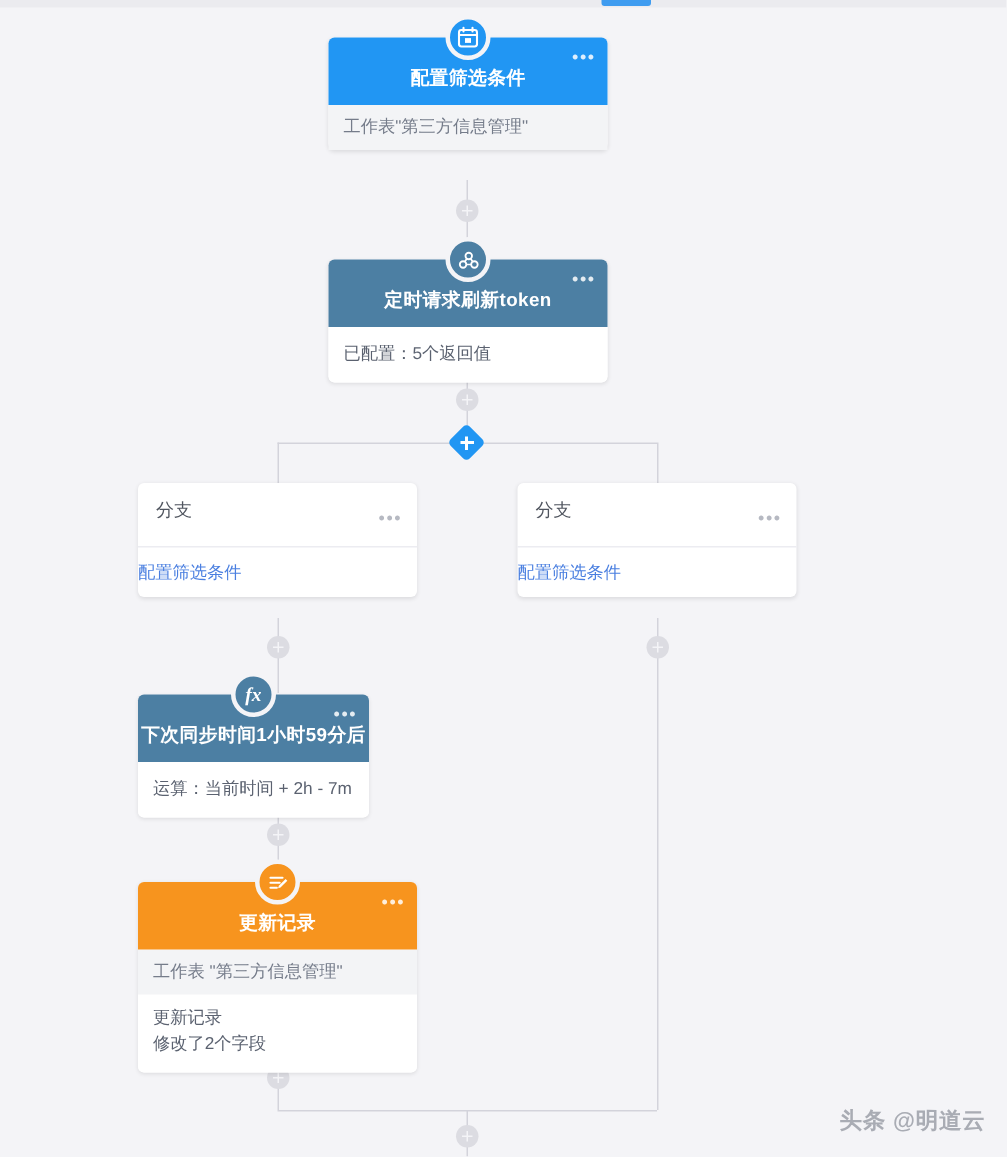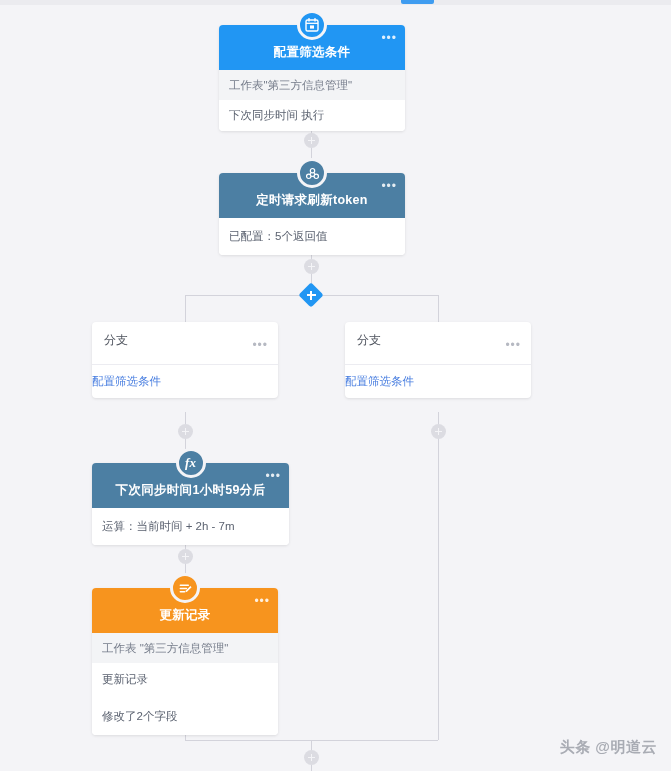--- a/index.html
+++ b/index.html
@@ -158,21 +158,20 @@
           <rect x="6" y="8.4" width="4" height="3.2" fill="#fff"></rect>
           <line x1="5" y1="1.6" x2="5" y2="4" stroke="#fff" stroke-width="1.4" stroke-linecap="round"></line>
           <line x1="11" y1="1.6" x2="11" y2="4" stroke="#fff" stroke-width="1.4" stroke-linecap="round"></line>
         </svg>
       </div>
       <span class="dots">•••</span>
       <span class="card-title">配置筛选条件</span>
     </div>
     <div class="card-body">
       <div class="row-grey">工作表"第三方信息管理"</div>
-      <div class="row-plain">下次同步时间 执行</div>
     </div>
   </div>
 
   <div class="card" style="left:219px; top:173px; width:186px;">
     <div class="card-head" style="background:#4c7fa3;">
       <div class="node-icon" style="background:#4c7fa3;">
         <svg width="17" height="17" viewBox="0 0 18 18" fill="none">
           <circle cx="9" cy="6" r="2.3" stroke="#fff" stroke-width="1.3"></circle>
           <circle cx="5" cy="12" r="2.3" stroke="#fff" stroke-width="1.3"></circle>
           <circle cx="13" cy="12" r="2.3" stroke="#fff" stroke-width="1.3"></circle>
@@ -198,21 +197,21 @@
   </div>
 
   <div class="branch-card" style="left:345px; top:322px; width:186px;">
     <div class="branch-head">
       <span class="branch-label">分支</span>
       <span class="branch-dots">•••</span>
     </div>
     <div class="branch-link">配置筛选条件</div>
   </div>
 
-  <div class="card" style="left:92px; top:463px; width:197px;">
+  <div class="card" style="left:92px; top:463px; width:154px;">
     <div class="card-head" style="background:#4c7fa3;">
       <div class="node-icon" style="background:#4c7fa3;">
         <span class="fx-text">fx</span>
       </div>
       <span class="dots">•••</span>
       <span class="card-title">下次同步时间1小时59分后</span>
     </div>
     <div class="card-body">
       <div class="row-plain" style="padding:10px;">运算：当前时间 + 2h - 7m</div>
     </div>
@@ -227,19 +226,19 @@
           <line x1="3.5" y1="12.5" x2="8" y2="12.5" stroke="#fff" stroke-width="1.5" stroke-linecap="round"></line>
           <path d="M14.2 6.4 L15.4 7.6 L10.6 12.4 L8.9 12.9 L9.4 11.2 Z" fill="#fff"></path>
         </svg>
       </div>
       <span class="dots">•••</span>
       <span class="card-title">更新记录</span>
     </div>
     <div class="card-body">
       <div class="row-grey">工作表 "第三方信息管理"</div>
       <div class="row-plain" style="padding:8px 10px 0;">更新记录</div>
-      <div class="row-plain" style="padding:0 10px 10px;margin-top:20px;">修改了2个字段</div>
+      <div class="row-plain" style="padding:0 10px 10px;">修改了2个字段</div>
     </div>
   </div>
 
   <div class="watermark">头条 @明道云</div>
 
 </div>
 
 </body></html>

